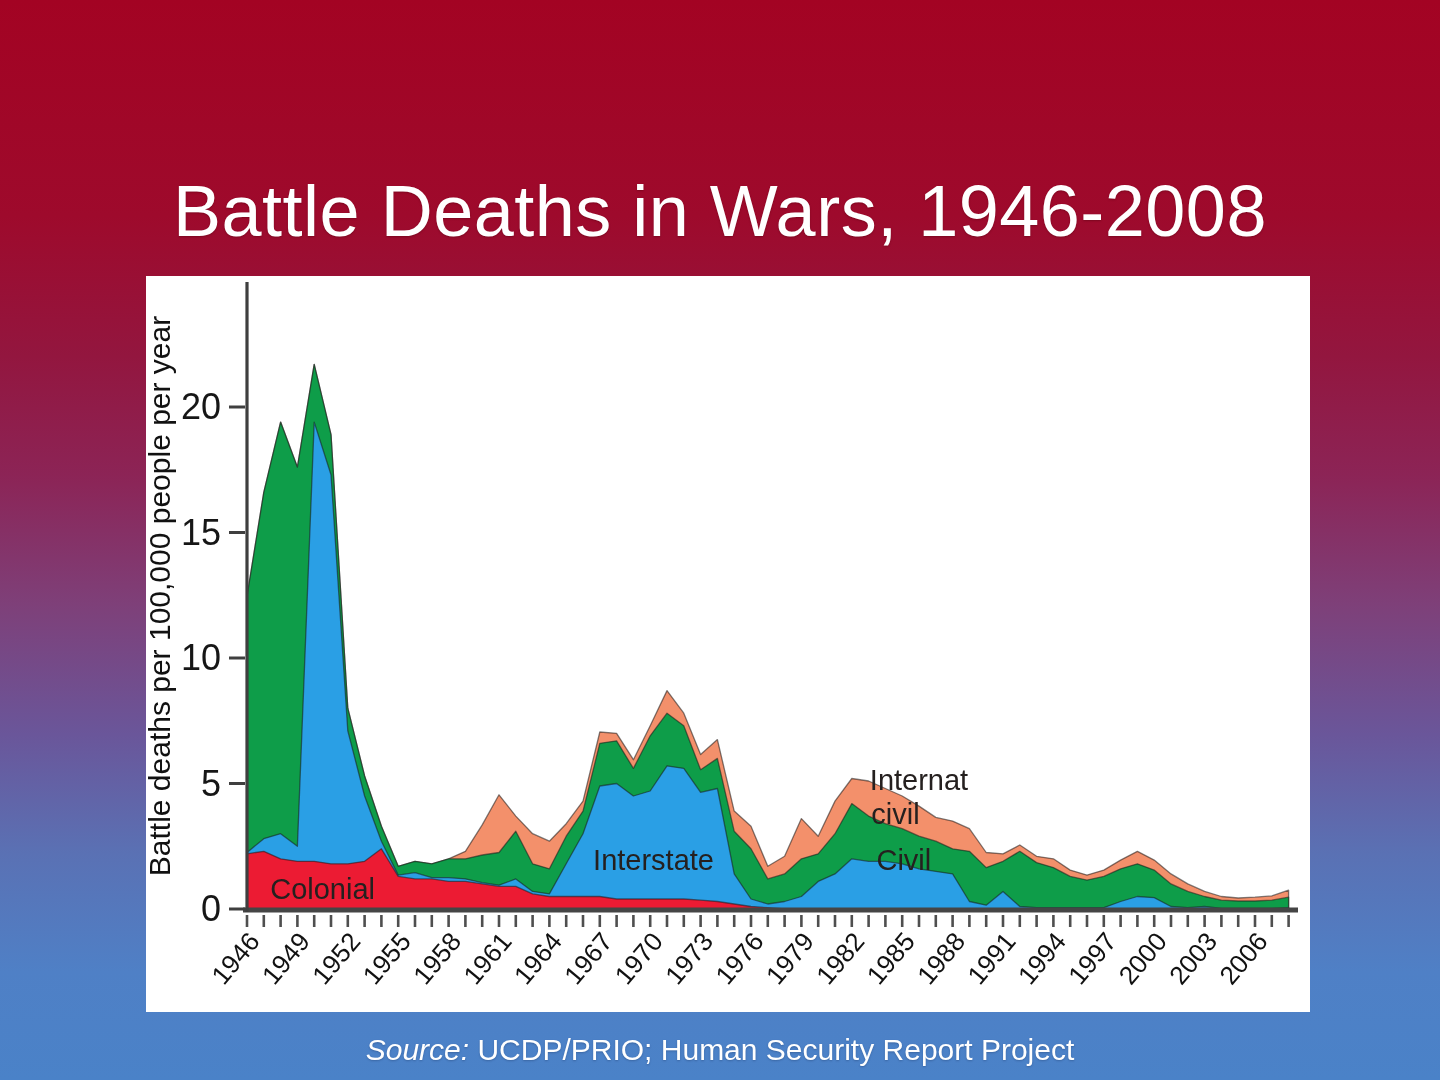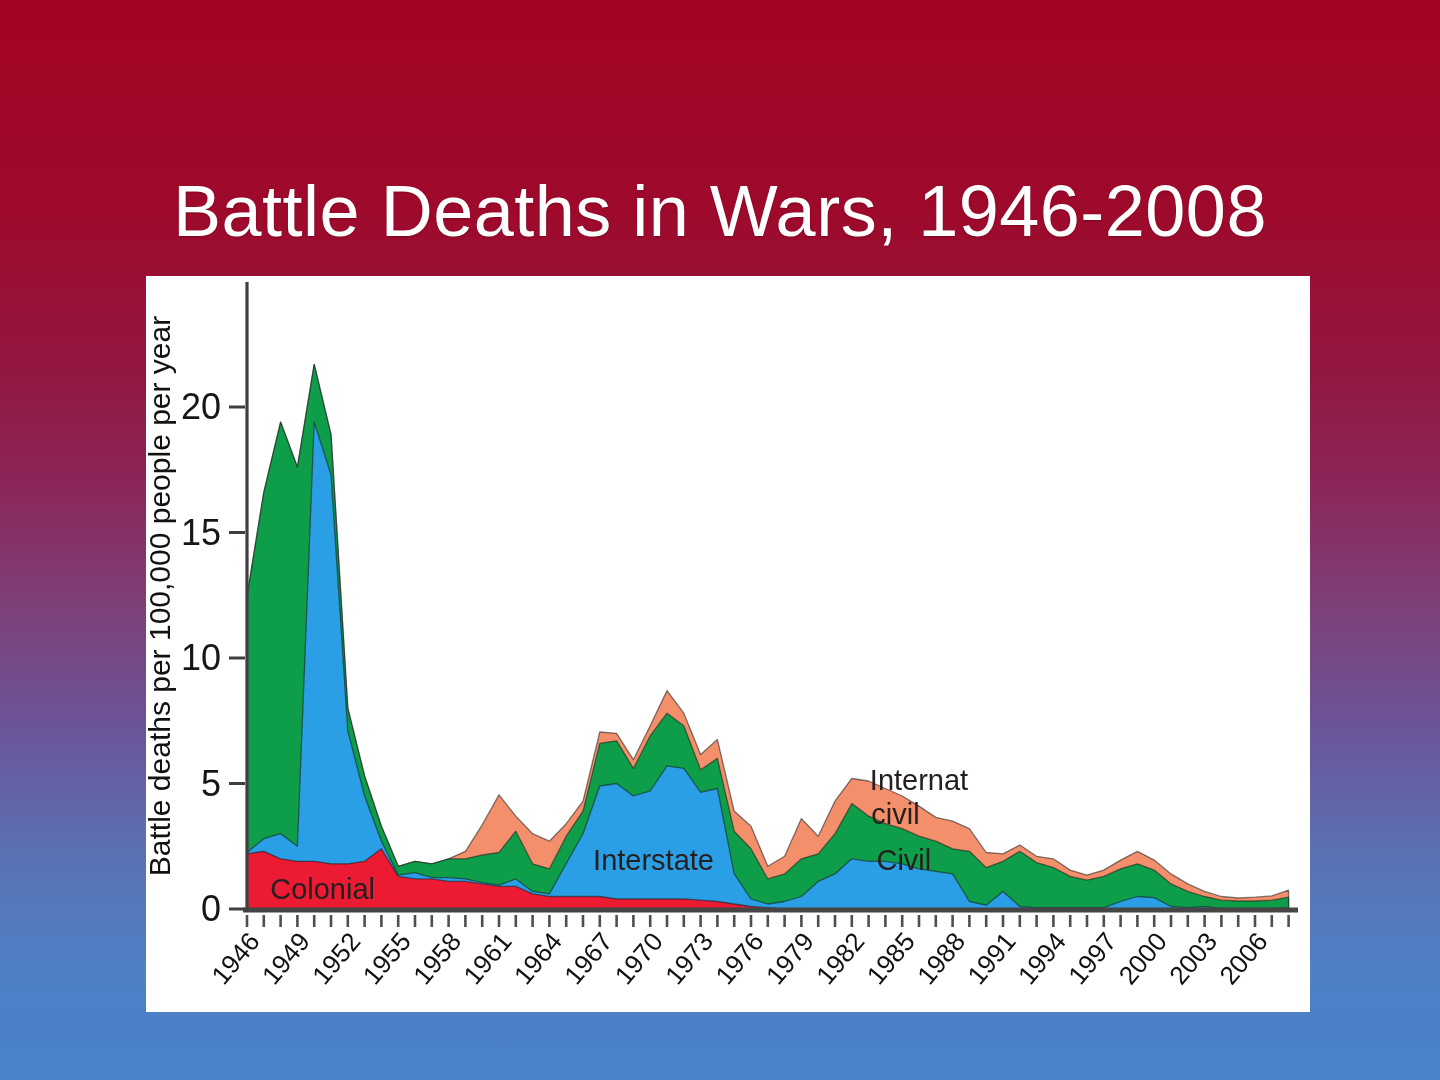--- a/index.html
+++ b/index.html
@@ -169,14 +169,17 @@
         <text x="75" y="143" text-anchor="end" font-family="&quot;Liberation Sans&quot;, sans-serif" font-size="36" fill="#161616">20</text>
         <text x="24" y="320" text-anchor="middle" transform="rotate(-90 24 320)" font-family="&quot;Liberation Sans&quot;, sans-serif" font-size="30" fill="#111111">Battle deaths per 100,000 people per year</text>
         <text x="176.60000000000002" y="622.92" text-anchor="middle" font-family="&quot;Liberation Sans&quot;, sans-serif" font-size="29" fill="#25201f">Colonial</text>
         <text x="507.5600000000008" y="594.055" text-anchor="middle" font-family="&quot;Liberation Sans&quot;, sans-serif" font-size="29" fill="#25201f">Interstate</text>
         <text x="773" y="513.735" text-anchor="middle" font-family="&quot;Liberation Sans&quot;, sans-serif" font-size="29" fill="#25201f">Internat</text>
         <text x="749.4799999999985" y="547.62" text-anchor="middle" font-family="&quot;Liberation Sans&quot;, sans-serif" font-size="29" fill="#25201f">civil</text>
         <text x="757.8799999999985" y="594.055" text-anchor="middle" font-family="&quot;Liberation Sans&quot;, sans-serif" font-size="29" fill="#25201f">Civil</text>
       </svg>
   </div>
 
+  <div class="source-line">
+    <span class="src-prefix">Source:</span><span> UCDP/PRIO; Human Security Report Project</span>
+  </div>
 
 </div>
 
 </body></html>

